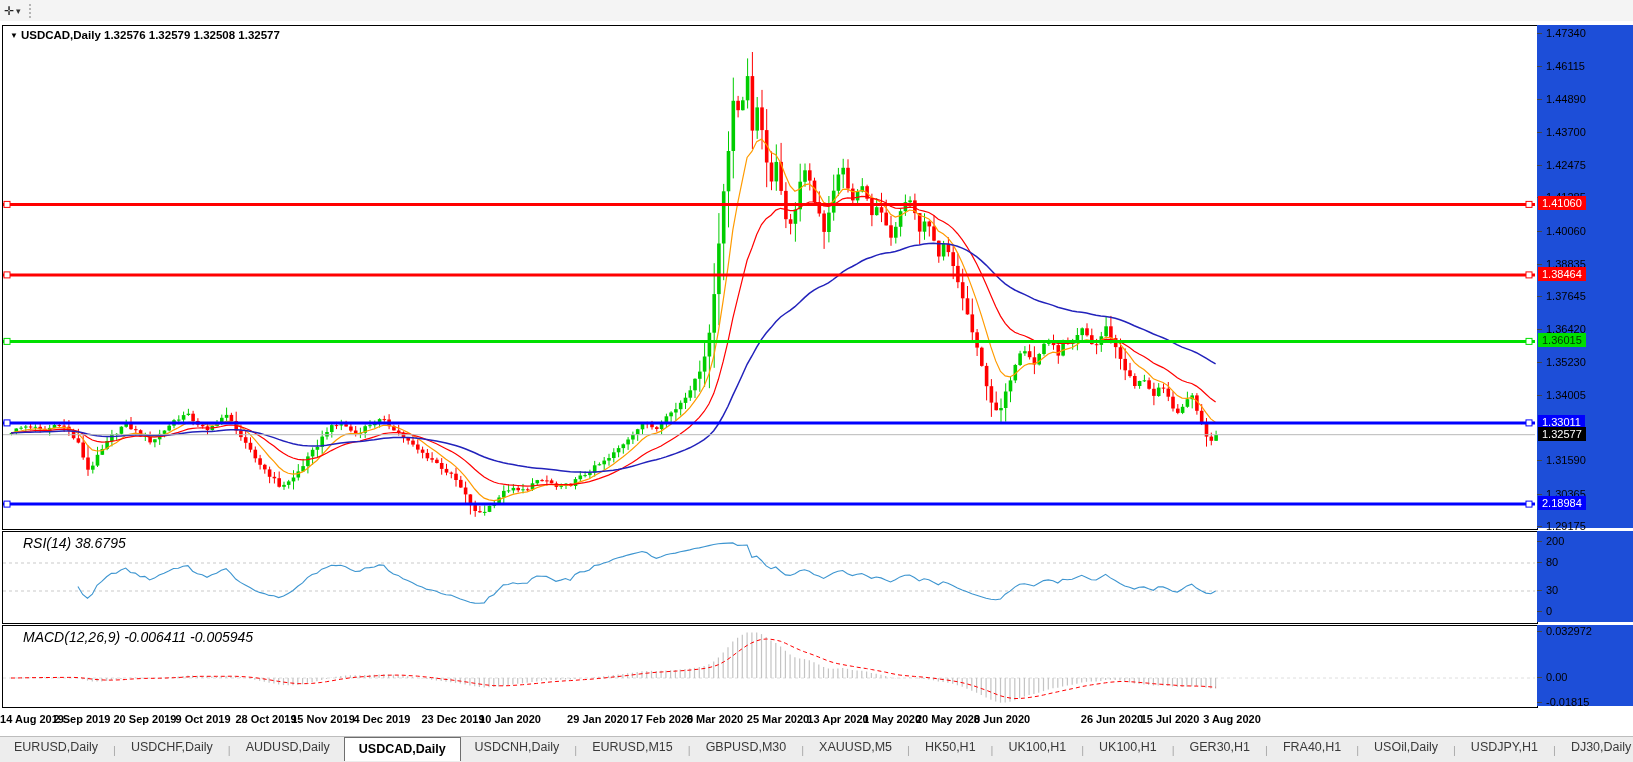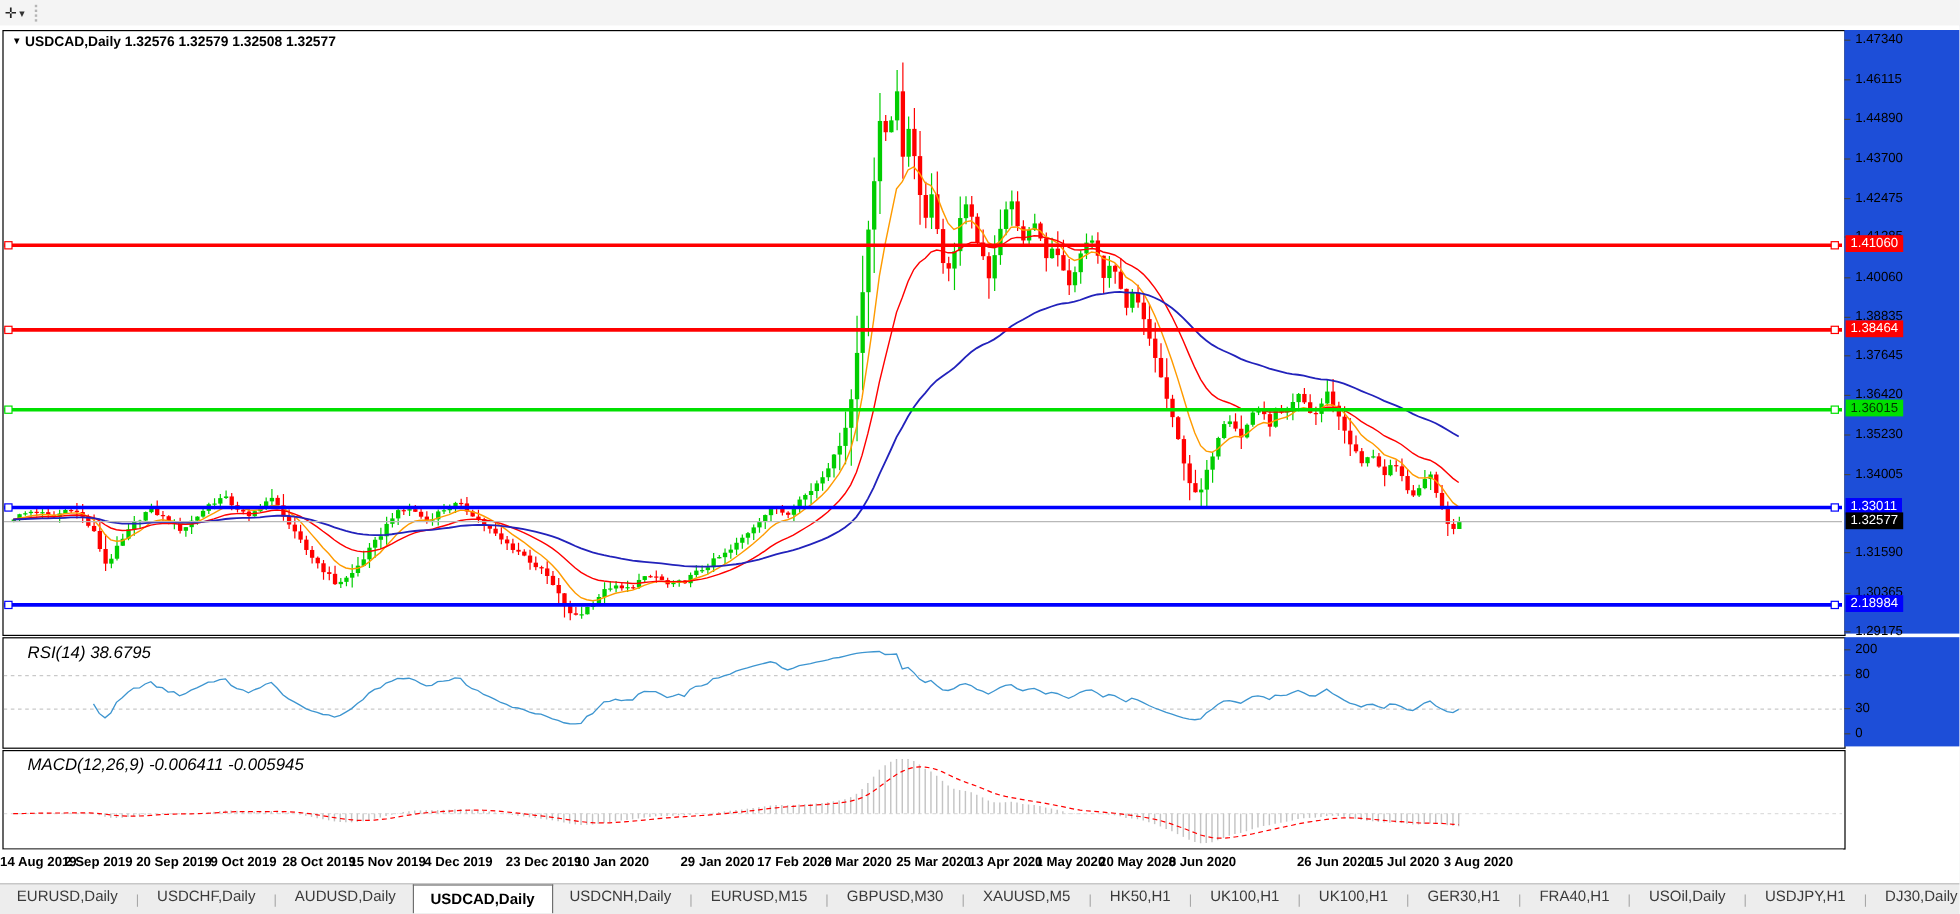--- a/index.html
+++ b/index.html
@@ -905,20 +905,28 @@
         <line x1="1188.7" x2="1188.7" y1="52.0" y2="60.2" stroke="#c4c4c4" stroke-width="1.2"></line>
         <line x1="1193.4" x2="1193.4" y1="52.0" y2="60.3" stroke="#c4c4c4" stroke-width="1.2"></line>
         <line x1="1198.2" x2="1198.2" y1="52.0" y2="60.8" stroke="#c4c4c4" stroke-width="1.2"></line>
         <line x1="1203.0" x2="1203.0" y1="52.0" y2="61.7" stroke="#c4c4c4" stroke-width="1.2"></line>
         <line x1="1207.8" x2="1207.8" y1="52.0" y2="62.4" stroke="#c4c4c4" stroke-width="1.2"></line>
         <line x1="1212.6" x2="1212.6" y1="52.0" y2="62.6" stroke="#c4c4c4" stroke-width="1.2"></line>
         <polyline points="8.0,52.0 12.8,52.0 17.6,51.9 22.3,51.8 27.1,51.7 31.9,51.6 36.7,51.6 41.5,51.5 46.2,51.5 51.0,51.5 55.8,51.4 60.6,51.4 65.4,51.4 70.1,51.4 74.9,51.6 79.7,52.0 84.5,52.5 89.3,53.1 94.0,53.6 98.8,53.9 103.6,54.1 108.4,54.1 113.2,54.0 117.9,53.8 122.7,53.5 127.5,53.1 132.3,52.8 137.1,52.6 141.8,52.4 146.6,52.3 151.4,52.3 156.2,52.2 161.0,52.1 165.7,51.9 170.5,51.7 175.3,51.5 180.1,51.2 184.9,50.8 189.6,50.6 194.4,50.4 199.2,50.3 204.0,50.3 208.8,50.3 213.5,50.3 218.3,50.3 223.1,50.3 227.9,50.2 232.7,50.3 237.4,50.5 242.2,50.8 247.0,51.2 251.8,51.7 256.6,52.3 261.3,53.0 266.1,53.8 270.9,54.6 275.7,55.4 280.5,56.1 285.2,56.7 290.0,57.2 294.8,57.6 299.6,57.7 304.4,57.6 309.1,57.4 313.9,56.9 318.7,56.4 323.5,55.7 328.3,54.9 333.0,54.0 337.8,53.2 342.6,52.5 347.4,51.8 352.2,51.3 356.9,50.9 361.7,50.6 366.5,50.2 371.3,49.9 376.1,49.6 380.8,49.3 385.6,49.2 390.4,49.1 395.2,49.1 400.0,49.2 404.7,49.5 409.5,49.8 414.3,50.1 419.1,50.6 423.9,51.1 428.6,51.6 433.4,52.2 438.2,52.8 443.0,53.4 447.8,53.9 452.5,54.5 457.3,55.1 462.1,55.8 466.9,56.5 471.7,57.3 476.4,58.0 481.2,58.7 486.0,59.2 490.8,59.6 495.6,59.8 500.3,59.8 505.1,59.7 509.9,59.4 514.7,59.1 519.5,58.7 524.2,58.3 529.0,57.9 533.8,57.4 538.6,56.9 543.4,56.4 548.1,55.9 552.9,55.5 557.7,55.2 562.5,54.8 567.3,54.6 572.0,54.3 576.8,53.9 581.6,53.6 586.4,53.3 591.2,52.9 595.9,52.4 600.7,52.0 605.5,51.5 610.3,51.0 615.1,50.5 619.8,50.0 624.6,49.5 629.4,48.9 634.2,48.3 639.0,47.7 643.7,47.2 648.5,46.7 653.3,46.3 658.1,46.0 662.9,45.7 667.6,45.4 672.4,45.1 677.2,44.8 682.0,44.5 686.8,44.1 691.5,43.6 696.3,43.1 701.1,42.5 705.9,41.6 710.7,40.4 715.4,38.7 720.2,36.2 725.0,33.2 729.8,29.7 734.6,26.1 739.3,22.6 744.1,19.4 748.9,16.8 753.7,14.8 758.5,13.4 763.2,13.0 768.0,13.3 772.8,14.0 777.6,15.3 782.4,17.2 787.1,19.5 791.9,21.8 796.7,23.9 801.5,25.8 806.3,27.5 811.0,29.2 815.8,31.1 820.6,33.1 825.4,35.0 830.2,36.5 834.9,37.7 839.7,38.6 844.5,39.5 849.3,40.3 854.1,41.2 858.8,41.9 863.6,42.6 868.4,43.5 873.2,44.4 878.0,45.3 882.7,46.2 887.5,47.3 892.3,48.3 897.1,49.1 901.9,49.6 906.6,50.0 911.4,50.4 916.2,50.8 921.0,51.2 925.8,51.7 930.5,52.2 935.3,52.9 940.1,53.5 944.9,54.2 949.7,54.9 954.4,55.7 959.2,56.7 964.0,57.9 968.8,59.3 973.6,60.8 978.3,62.5 983.1,64.2 987.9,66.1 992.7,68.0 997.5,69.8 1002.2,71.1 1007.0,72.0 1011.8,72.5 1016.6,72.5 1021.4,72.1 1026.1,71.5 1030.9,70.8 1035.7,70.0 1040.5,69.0 1045.3,67.9 1050.0,66.8 1054.8,65.8 1059.6,64.7 1064.4,63.7 1069.2,62.7 1073.9,61.7 1078.7,60.6 1083.5,59.7 1088.3,58.9 1093.1,58.2 1097.8,57.5 1102.6,56.8 1107.4,56.2 1112.2,55.8 1117.0,55.5 1121.7,55.5 1126.5,55.7 1131.3,56.0 1136.1,56.4 1140.9,56.8 1145.6,57.2 1150.4,57.7 1155.2,58.1 1160.0,58.4 1164.8,58.7 1169.5,59.0 1174.3,59.4 1179.1,59.8 1183.9,59.9 1188.7,60.0 1193.4,60.1 1198.2,60.2 1203.0,60.5 1207.8,60.9 1212.6,61.2" fill="none" stroke="#ff0000" stroke-width="1" stroke-dasharray="4 3"></polyline>
       </svg>
     <div class="ind-label">MACD(12,26,9) -0.006411 -0.005945</div>
   </div>
+  <div class="axis" id="axisMacd">
+      <div class="tickmark" style="top: 6px;"></div>
+      <div class="axlbl" style="top: 0px;">0.032972</div>
+      <div class="tickmark" style="top: 52px;"></div>
+      <div class="axlbl" style="top: 46px;">0.00</div>
+      <div class="tickmark" style="top: 77px;"></div>
+      <div class="axlbl" style="top: 71px;">-0.01815</div>
+    </div>
 
   <div class="date-axis" id="dateAxis">
       <div class="datelbl" style="left: 30px;">14 Aug 2019</div>
       <div class="datelbl" style="left: 80px;">2 Sep 2019</div>
       <div class="datelbl" style="left: 143px;">20 Sep 2019</div>
       <div class="datelbl" style="left: 201px;">9 Oct 2019</div>
       <div class="datelbl" style="left: 264px;">28 Oct 2019</div>
       <div class="datelbl" style="left: 321px;">15 Nov 2019</div>
       <div class="datelbl" style="left: 380px;">4 Dec 2019</div>
       <div class="datelbl" style="left: 451px;">23 Dec 2019</div>

